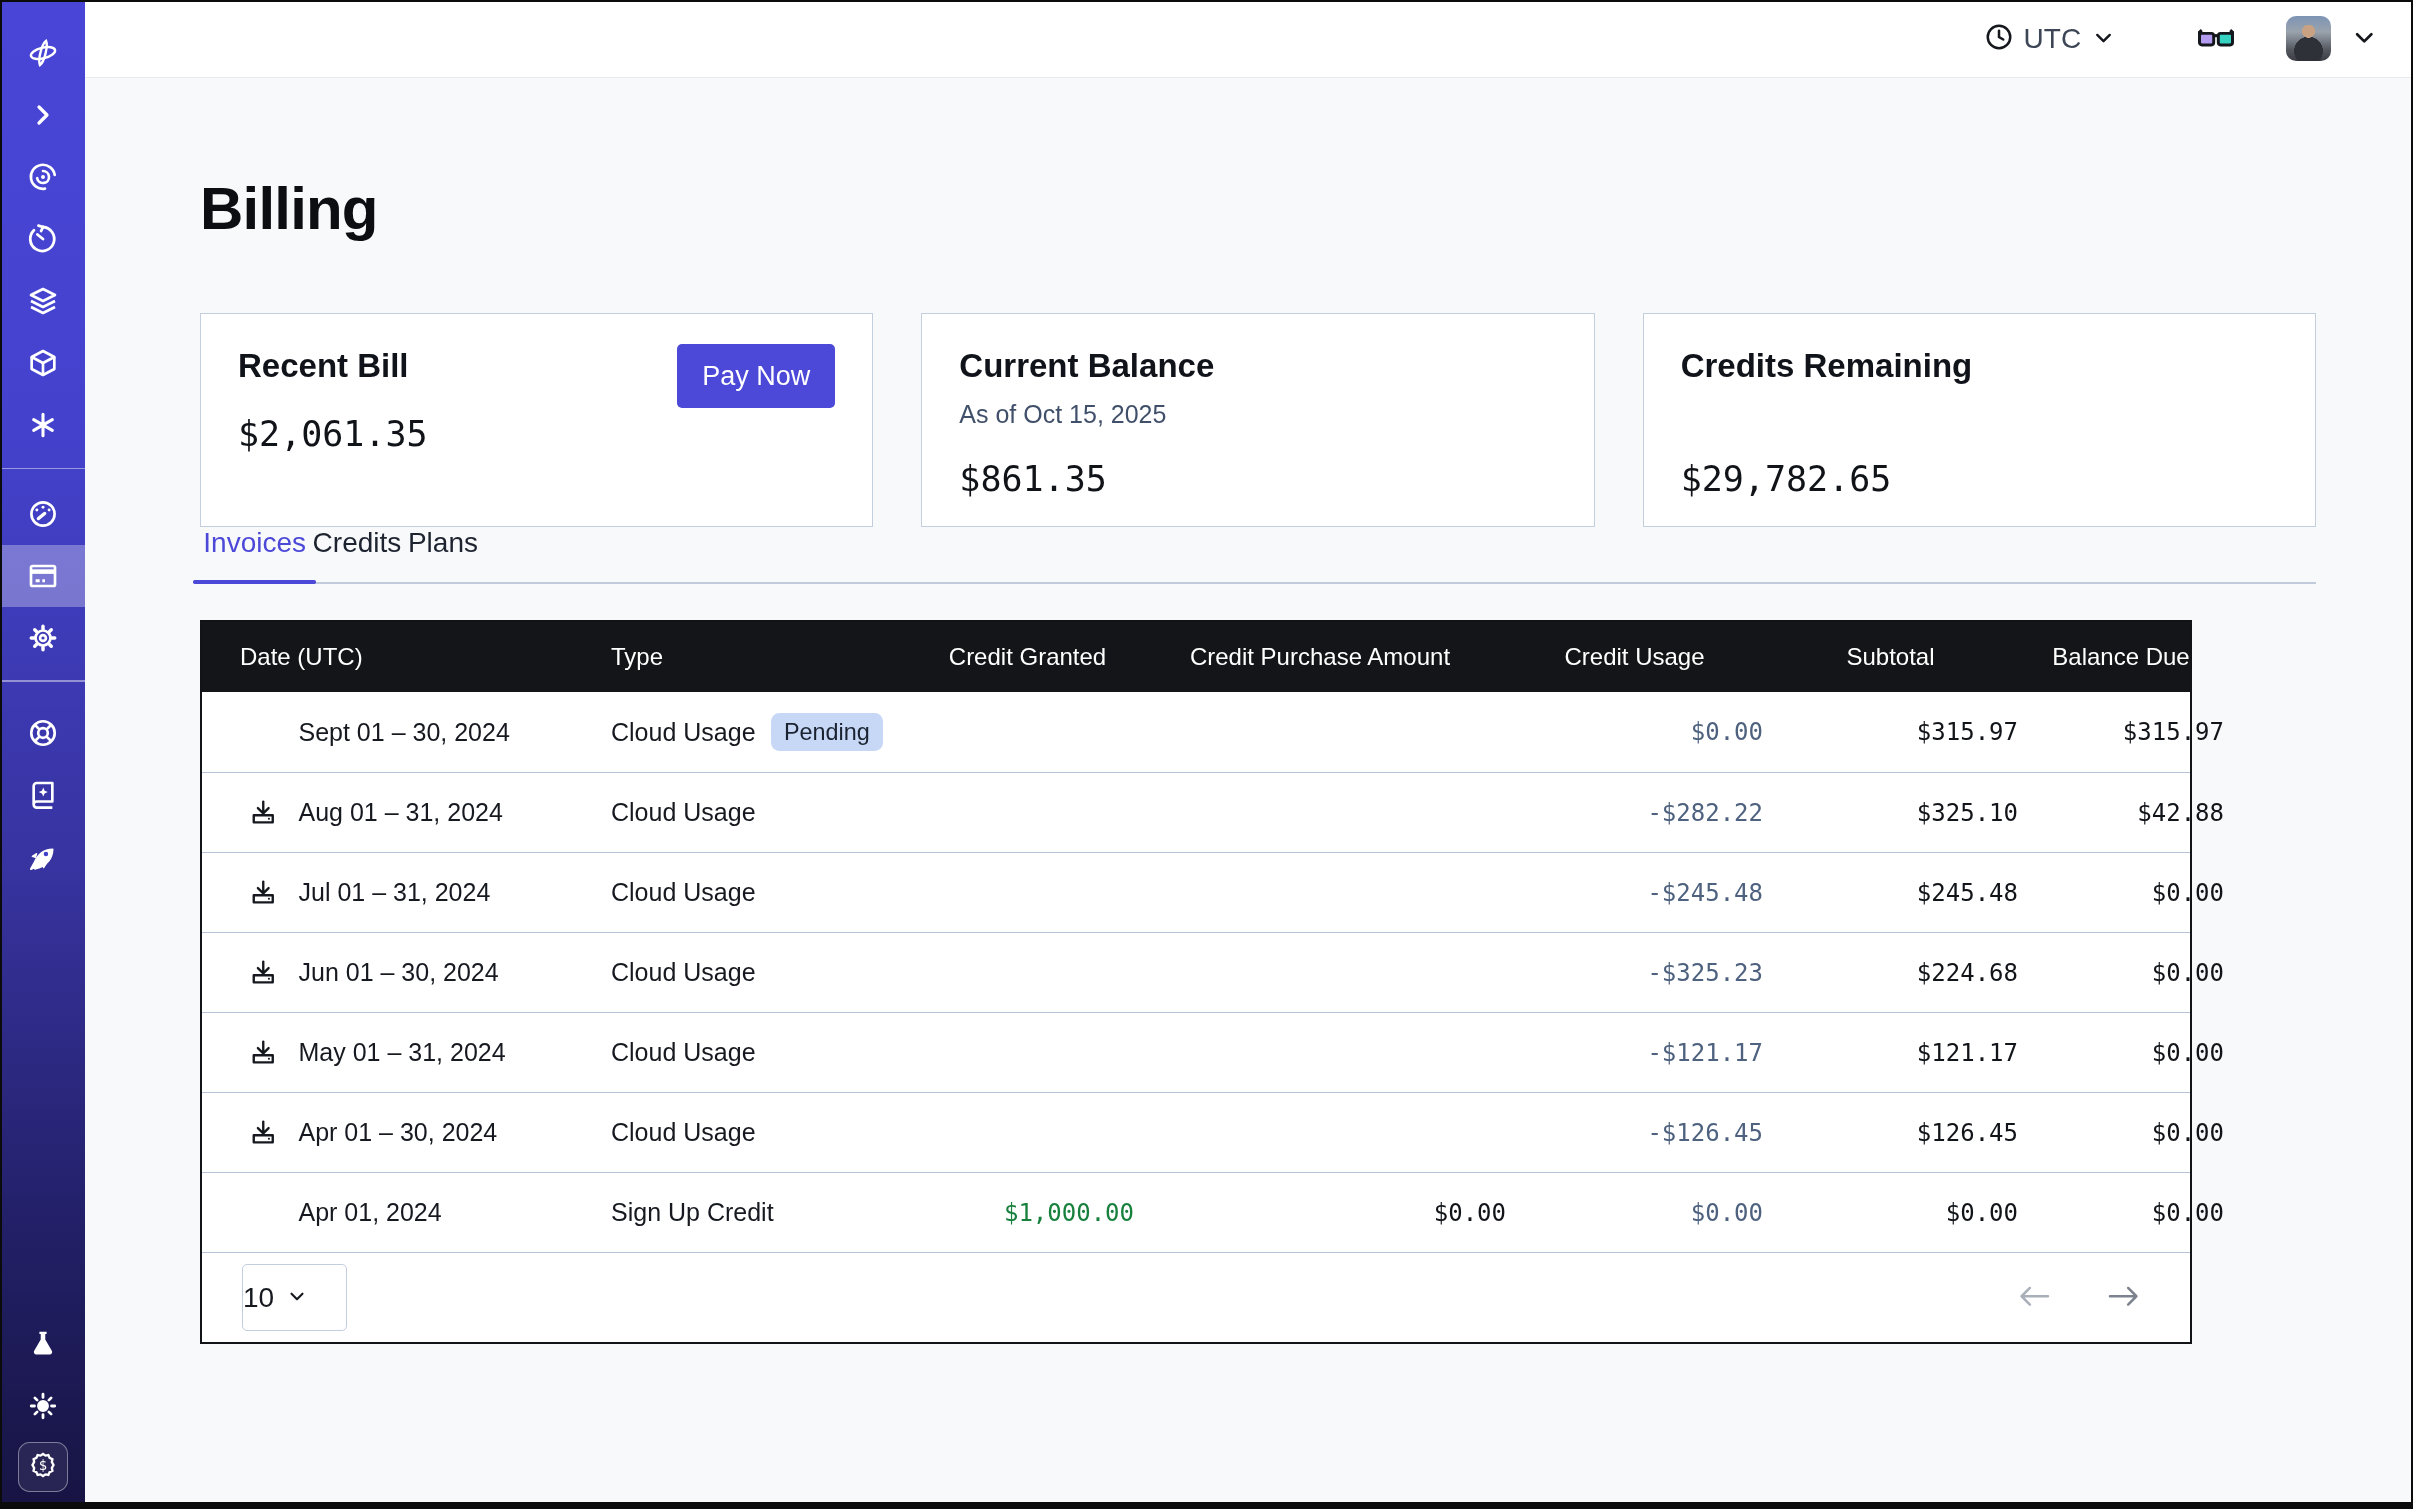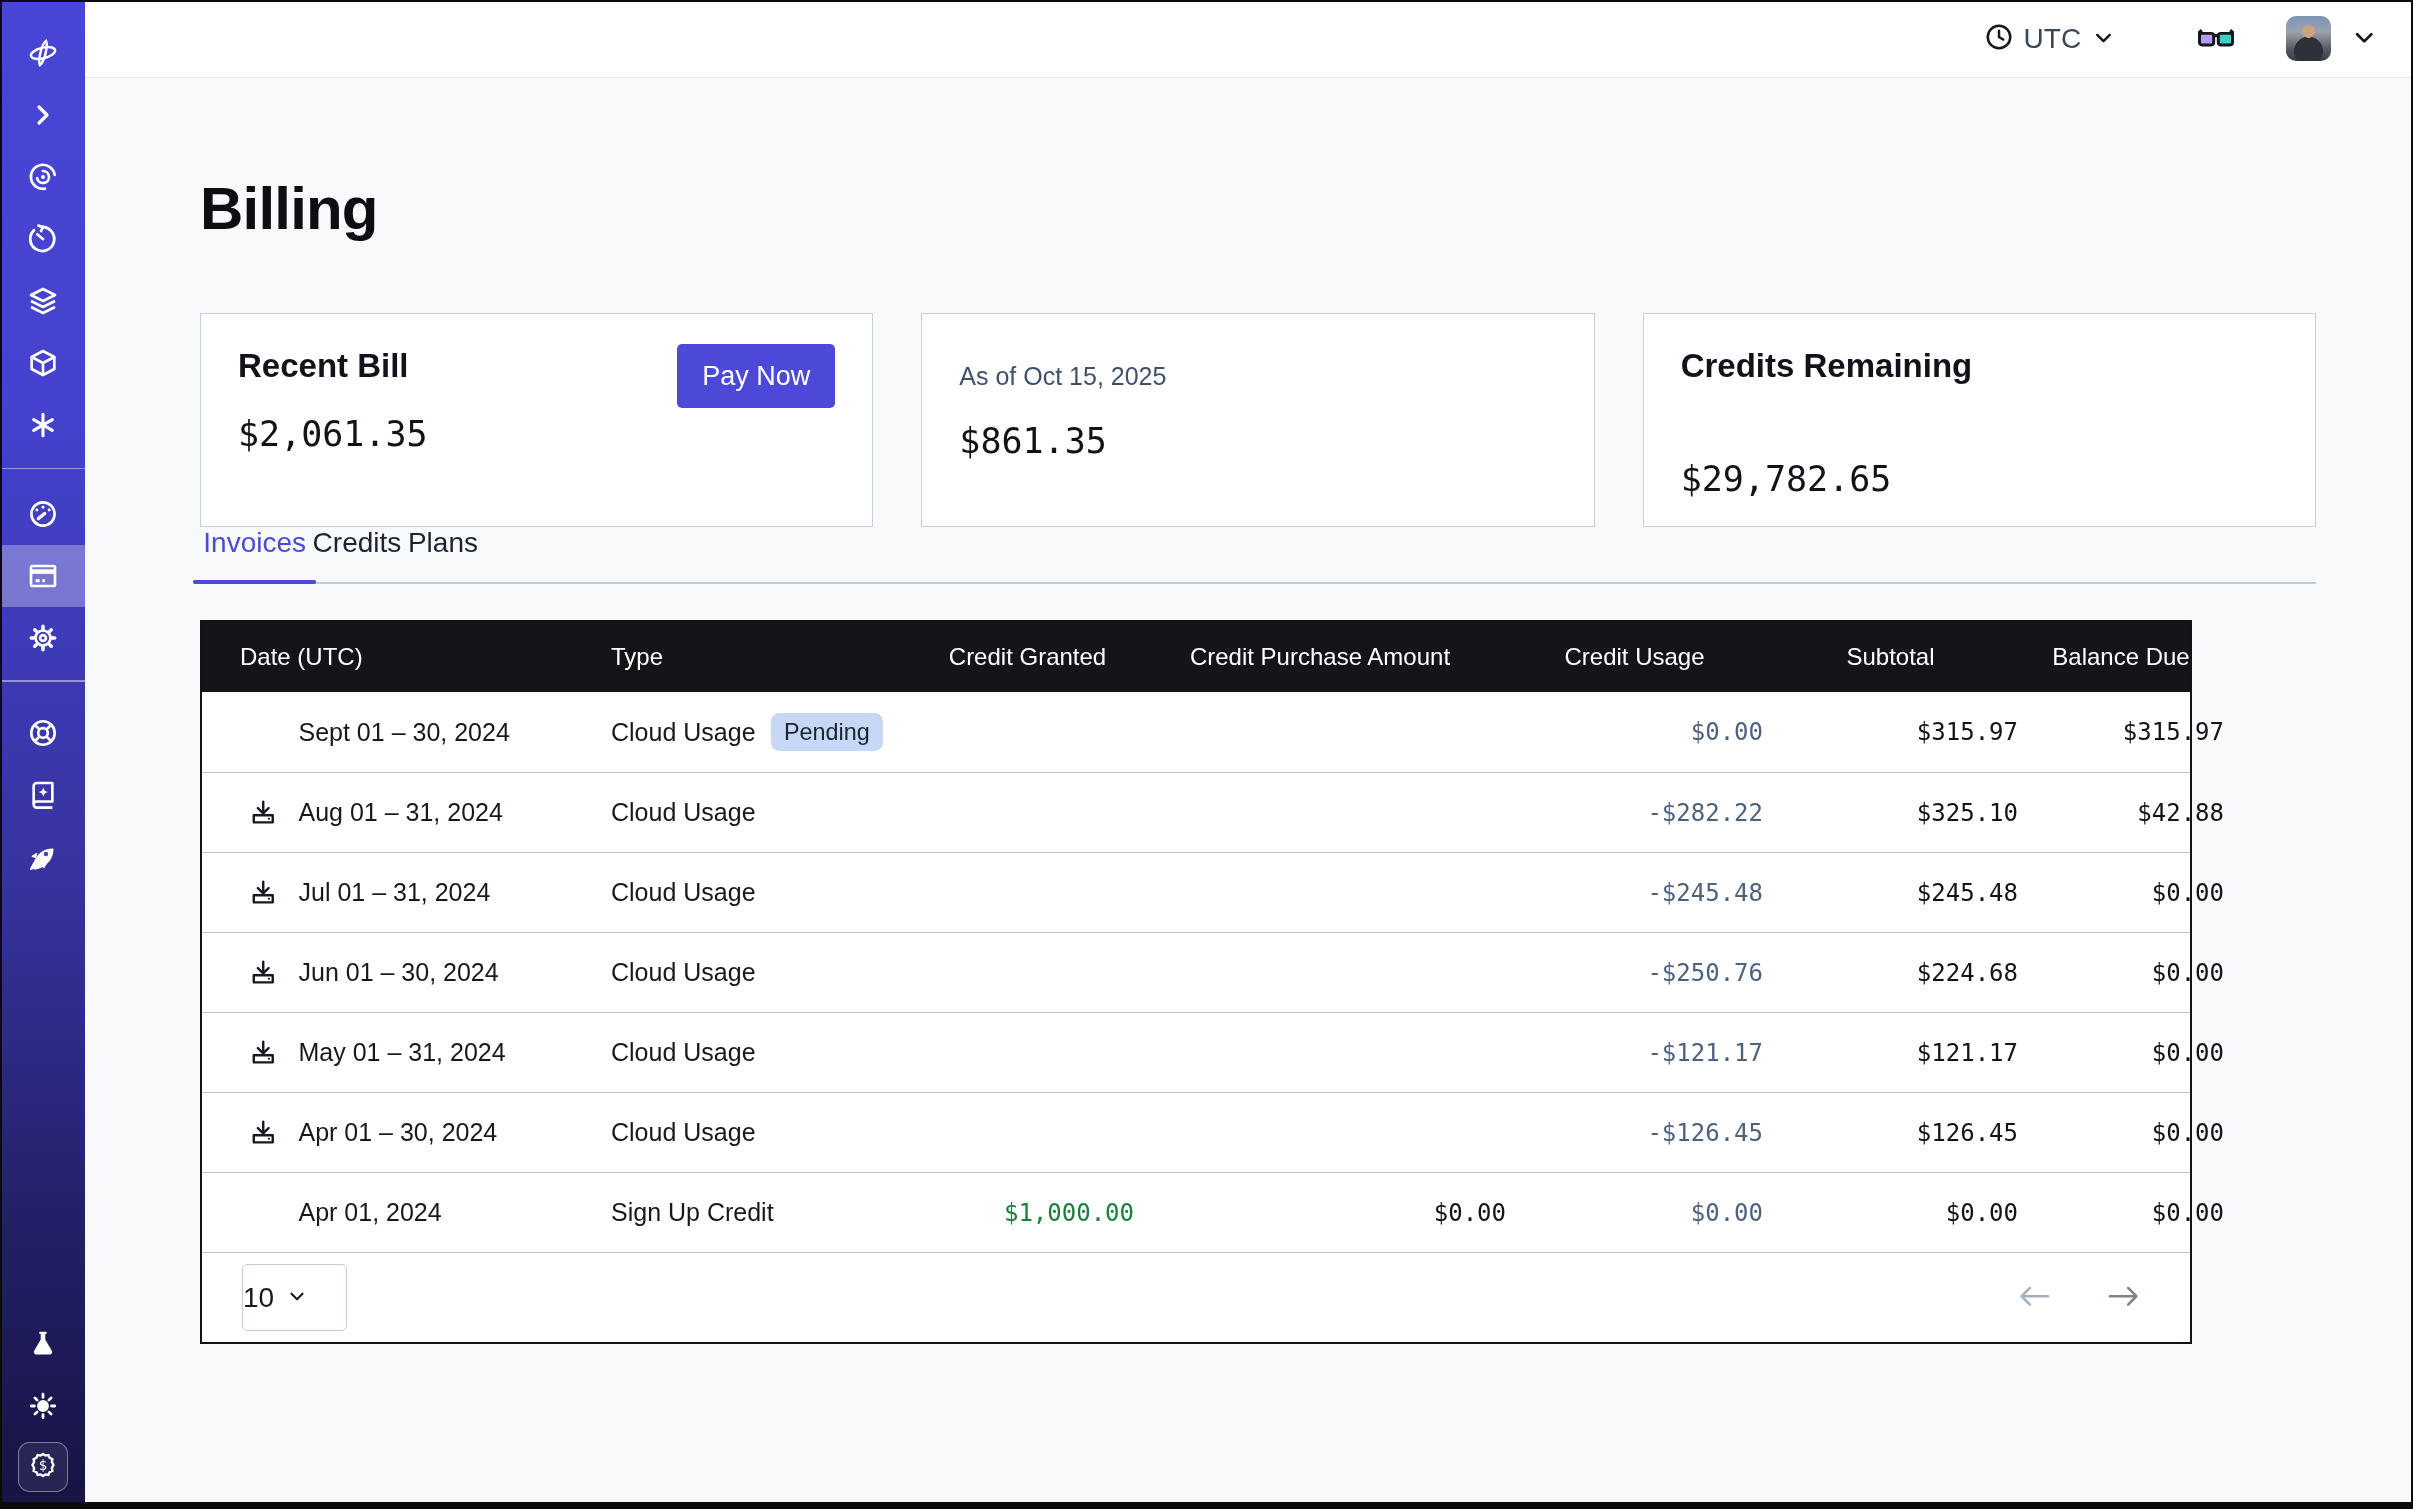--- a/index.html
+++ b/index.html
@@ -263,20 +263,21 @@
 <main class="main">
   <h1 class="page-title">Billing</h1>
 
   <section class="cards">
     <div class="card">
       <div class="card-title">Recent Bill</div>
       <div class="card-amount mono">$2,061.35</div>
       <button class="paynow">Pay Now</button>
     </div>
     <div class="card">
+      <div class="card-title">Current Balance</div>
       <div class="card-sub">As of Oct 15, 2025</div>
       <div class="card-amount mono">$861.35</div>
     </div>
     <div class="card">
       <div class="card-title">Credits Remaining</div>
       <div class="card-sub"></div>
       <div class="card-amount mono">$29,782.65</div>
     </div>
   </section>
 
@@ -366,21 +367,21 @@
                 <circle cx="16.8" cy="17.5" r="0.9" fill="#16191f" stroke="none"></circle>
               </svg></span>
       <span>Jun 01 – 30, 2024</span>
     </div>
     <div class="c-type">
       <span>Cloud Usage</span>
 
     </div>
     <div class="num cg"></div>
     <div class="num"></div>
-    <div class="num cu">-$250.76</div>
+    <div class="num cu">-$325.23</div>
     <div class="num">$224.68</div>
     <div class="num">$0.00</div>
   </div>
 
   <div class="trow">
     <div class="c-date">
       <span class="dl"><svg viewBox="0 0 24 24" fill="none" stroke="#16191f" stroke-width="2" stroke-linecap="round" stroke-linejoin="round">
         <path d="M12 3v9 M7.5 8.5 L12 13 l4.5-4.5"></path>
                 <rect x="4" y="14.5" width="16" height="6"></rect>
                 <circle cx="16.8" cy="17.5" r="0.9" fill="#16191f" stroke="none"></circle>

